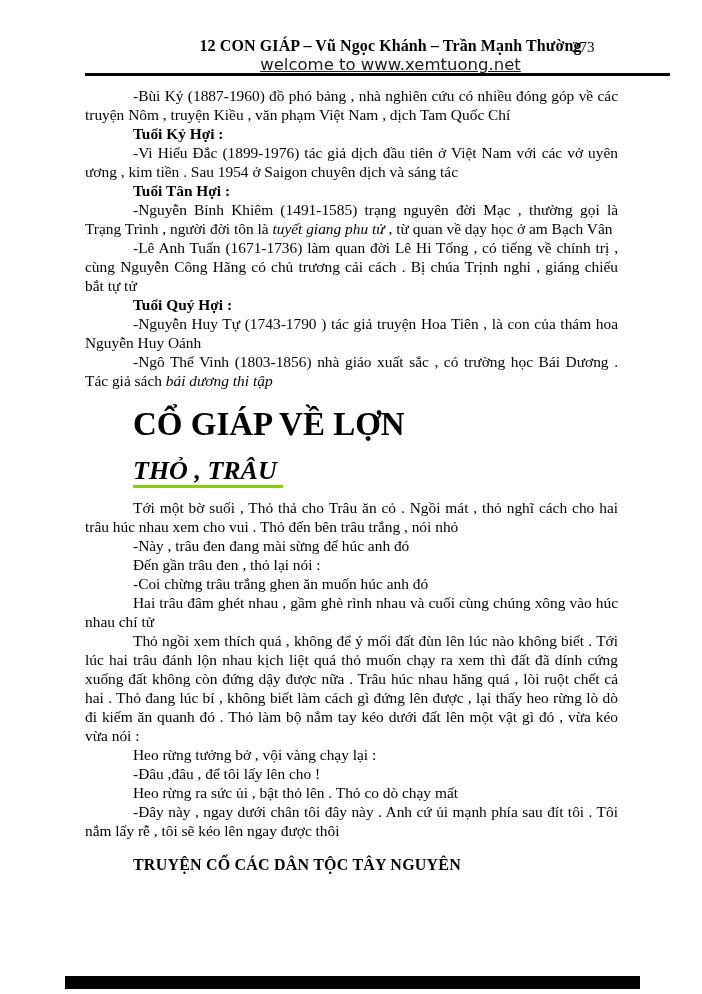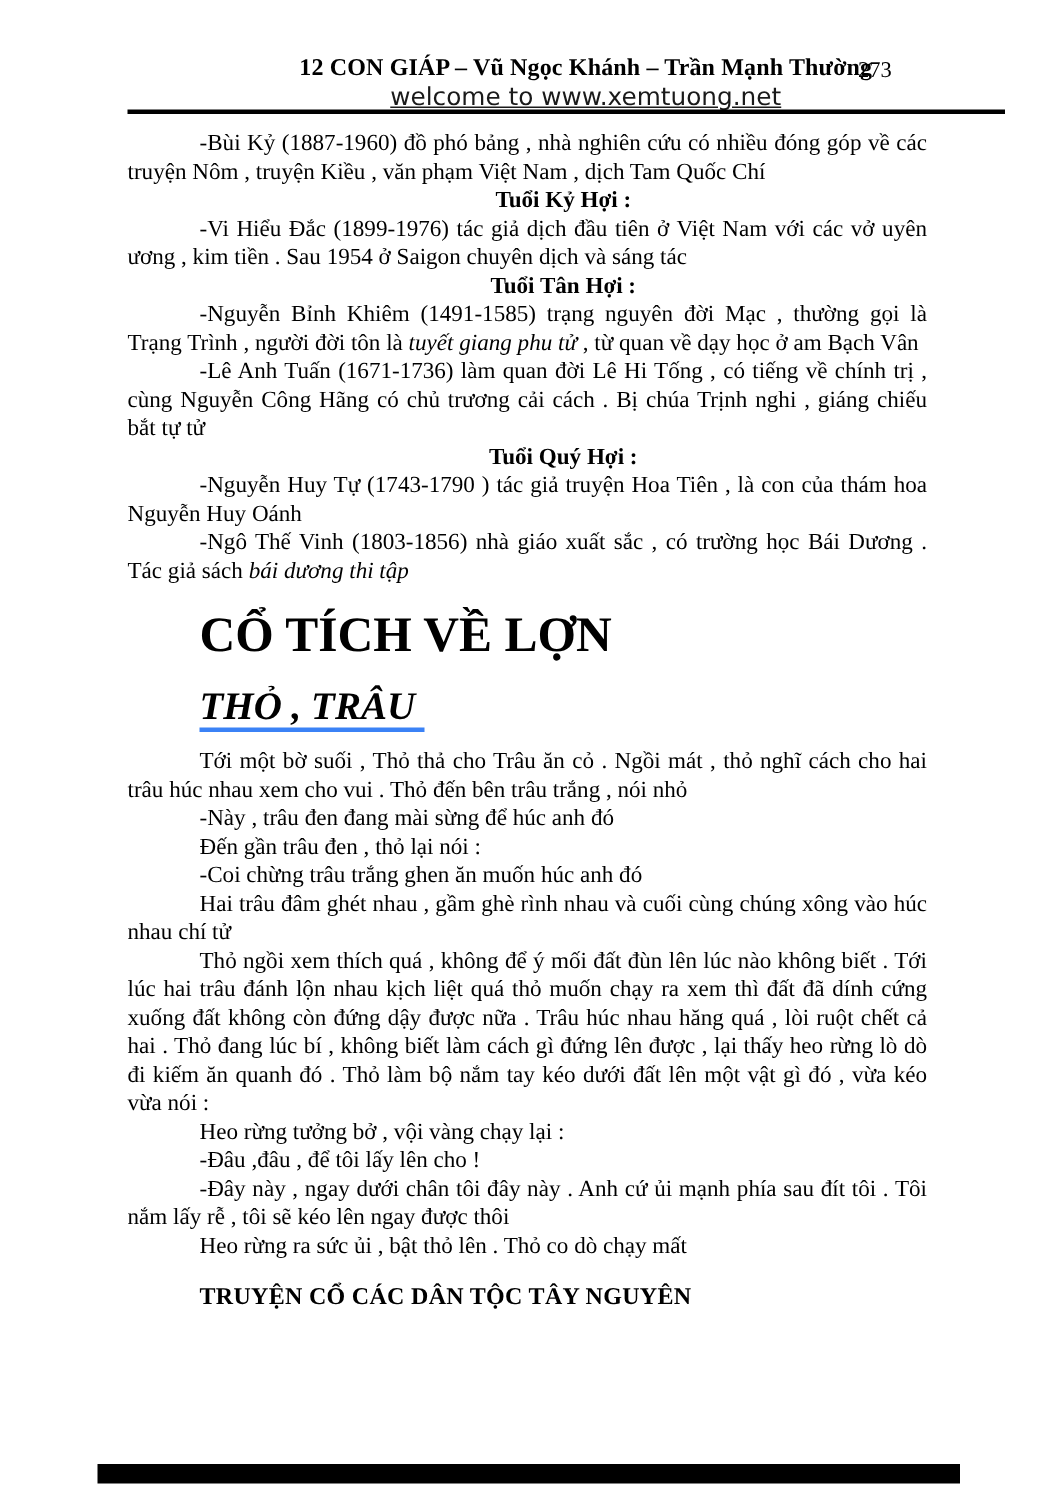--- a/index.html
+++ b/index.html
@@ -35,33 +35,33 @@
     position:absolute;top:73px;left:85px;width:585px;height:3px;
     background:#000;
   }
   
   .body-content{
     position:absolute;top:86px;left:85px;width:533px;
     font-size:15.4px;line-height:19px;
   }
   .para{margin:0;text-indent:48px;}
   .para.body{text-align:justify;}
-  .para.label{font-weight:bold;text-align:center;}
+  .para.label{font-weight:bold;}
   .it{font-style:italic;}
   .h1{
     font-size:33px;font-weight:bold;line-height:1.15;
     margin:16px 0 6px 48px;
   }
   .h2-block{margin:4px 0 0 48px;}
   .h2-line{
     font-size:26px;font-weight:bold;font-style:italic;
     line-height:42px;margin:0;
   }
   .h2-line span{
-    border-bottom:3px solid #3b82f6;
+    border-bottom:3px solid #84cc16;
     padding-right:6px;
   }
   .story{margin-top:6px;}
   .h3{
     font-size:16px;font-weight:bold;letter-spacing:0.2px;
     margin:15px 0 0 48px;
   }
   .bottom-bar{
     position:absolute;left:65px;top:976px;width:575px;height:13px;
     background:#000;
@@ -88,37 +88,37 @@
         <p class="para label"><span>Tuổi Kỷ Hợi :</span></p>
         <p class="para body"><span>-Vi Hiểu Đắc (1899-1976) tác giả dịch đầu tiên ở Việt Nam với các vở uyên ương , kim tiền . Sau 1954 ở Saigon chuyên dịch và sáng tác</span></p>
         <p class="para label"><span>Tuổi Tân Hợi :</span></p>
         <p class="para body"><span>-Nguyễn Bỉnh Khiêm (1491-1585) trạng nguyên đời Mạc , thường gọi là Trạng Trình , người đời tôn là </span><span class="it">tuyết giang phu tử</span><span> , từ quan về dạy học ở am Bạch Vân</span></p>
         <p class="para body"><span>-Lê Anh Tuấn (1671-1736) làm quan đời Lê Hi Tống , có tiếng về chính trị , cùng Nguyễn Công Hãng có chủ trương cải cách . Bị chúa Trịnh nghi , giáng chiếu bắt tự tử</span></p>
         <p class="para label"><span>Tuổi Quý Hợi :</span></p>
         <p class="para body"><span>-Nguyễn Huy Tự (1743-1790 ) tác giả truyện Hoa Tiên , là con của thám hoa Nguyễn Huy Oánh</span></p>
         <p class="para body"><span>-Ngô Thế Vinh (1803-1856) nhà giáo xuất sắc , có trường học Bái Dương . Tác giả sách </span><span class="it">bái dương thi tập</span></p>
       </div>
 
-    <div class="h1">CỔ TÍCH VỀ LỢN</div>
+    <div class="h1">CỔ GIÁP VỀ LỢN</div>
 
     <div class="h2-block">
       <div class="h2-line"><span>THỎ , TRÂU</span></div>
     </div>
 
     <div id="story-paras" class="story">
         <p class="para body"><span>Tới một bờ suối , Thỏ thả cho Trâu ăn cỏ . Ngồi mát , thỏ nghĩ cách cho hai trâu húc nhau xem cho vui . Thỏ đến bên trâu trắng , nói nhỏ</span></p>
         <p class="para body"><span>-Này , trâu đen đang mài sừng để húc anh đó</span></p>
         <p class="para body"><span>Đến gần trâu đen , thỏ lại nói :</span></p>
         <p class="para body"><span>-Coi chừng trâu trắng ghen ăn muốn húc anh đó</span></p>
         <p class="para body"><span>Hai trâu đâm ghét nhau , gầm ghè rình nhau và cuối cùng chúng xông vào húc nhau chí tử</span></p>
         <p class="para body"><span>Thỏ ngồi xem thích quá , không để ý mối đất đùn lên lúc nào không biết . Tới lúc hai trâu đánh lộn nhau kịch liệt quá thỏ muốn chạy ra xem thì đất đã dính cứng xuống đất không còn đứng dậy được nữa . Trâu húc nhau hăng quá , lòi ruột chết cả hai . Thỏ đang lúc bí , không biết làm cách gì đứng lên được , lại thấy heo rừng lò dò đi kiếm ăn quanh đó . Thỏ làm bộ nắm tay kéo dưới đất lên một vật gì đó , vừa kéo vừa nói :</span></p>
         <p class="para body"><span>Heo rừng tưởng bở , vội vàng chạy lại :</span></p>
         <p class="para body"><span>-Đâu ,đâu , để tôi lấy lên cho !</span></p>
+        <p class="para body"><span>Heo rừng ra sức ủi , bật thỏ lên . Thỏ co dò chạy mất</span></p>
         <p class="para body"><span>-Đây này , ngay dưới chân tôi đây này . Anh cứ ủi mạnh phía sau đít tôi . Tôi nắm lấy rễ , tôi sẽ kéo lên ngay được thôi</span></p>
-        <p class="para body"><span>Heo rừng ra sức ủi , bật thỏ lên . Thỏ co dò chạy mất</span></p>
       </div>
 
     <div class="h3">TRUYỆN CỔ CÁC DÂN TỘC TÂY NGUYÊN</div>
 
   </div>
 
   <div class="bottom-bar"></div>
 
 </div>
 

